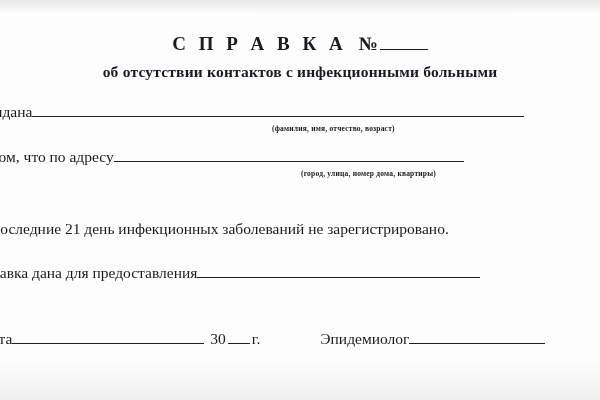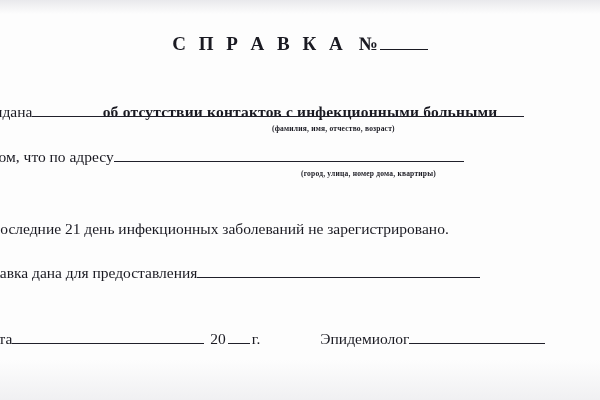--- a/index.html
+++ b/index.html
@@ -63,21 +63,20 @@
   }
   .subtitle {
     position: absolute;
     left: 0;
     right: 0;
     top: 63px;
     text-align: center;
     font-size: 15.5px;
     font-weight: bold;
     letter-spacing: 0.2px;
-    margin-top: 40px;
   }
 
   .row {
     position: absolute;
     font-size: 15.5px;
     white-space: nowrap;
   }
   .rule {
     display: inline-block;
     border-bottom: 1.5px solid #20202a;
@@ -137,16 +136,16 @@
 
   <div class="row" id="line-21">
     <span>последние 21 день инфекционных заболеваний не зарегистрировано.</span>
   </div>
 
   <div class="row" id="line-spravka">
     <span>равка дана для предоставления</span><span class="rule" style="width:283px"></span>
   </div>
 
   <div class="row" id="line-date">
-    <span>ата</span><span class="rule" style="width:192px"></span><span class="date-gap"></span><span>20</span><span class="yearline"></span><span>г.</span><span class="date-gap" style="width:60px"></span><span>Эпидемиолог</span><span class="rule" style="width:136px"></span>
+    <span>ата</span><span class="rule" style="width:192px"></span><span class="date-gap"></span><span>30</span><span class="yearline"></span><span>г.</span><span class="date-gap" style="width:60px"></span><span>Эпидемиолог</span><span class="rule" style="width:136px"></span>
   </div>
 
 </div>
 
 </body></html>

